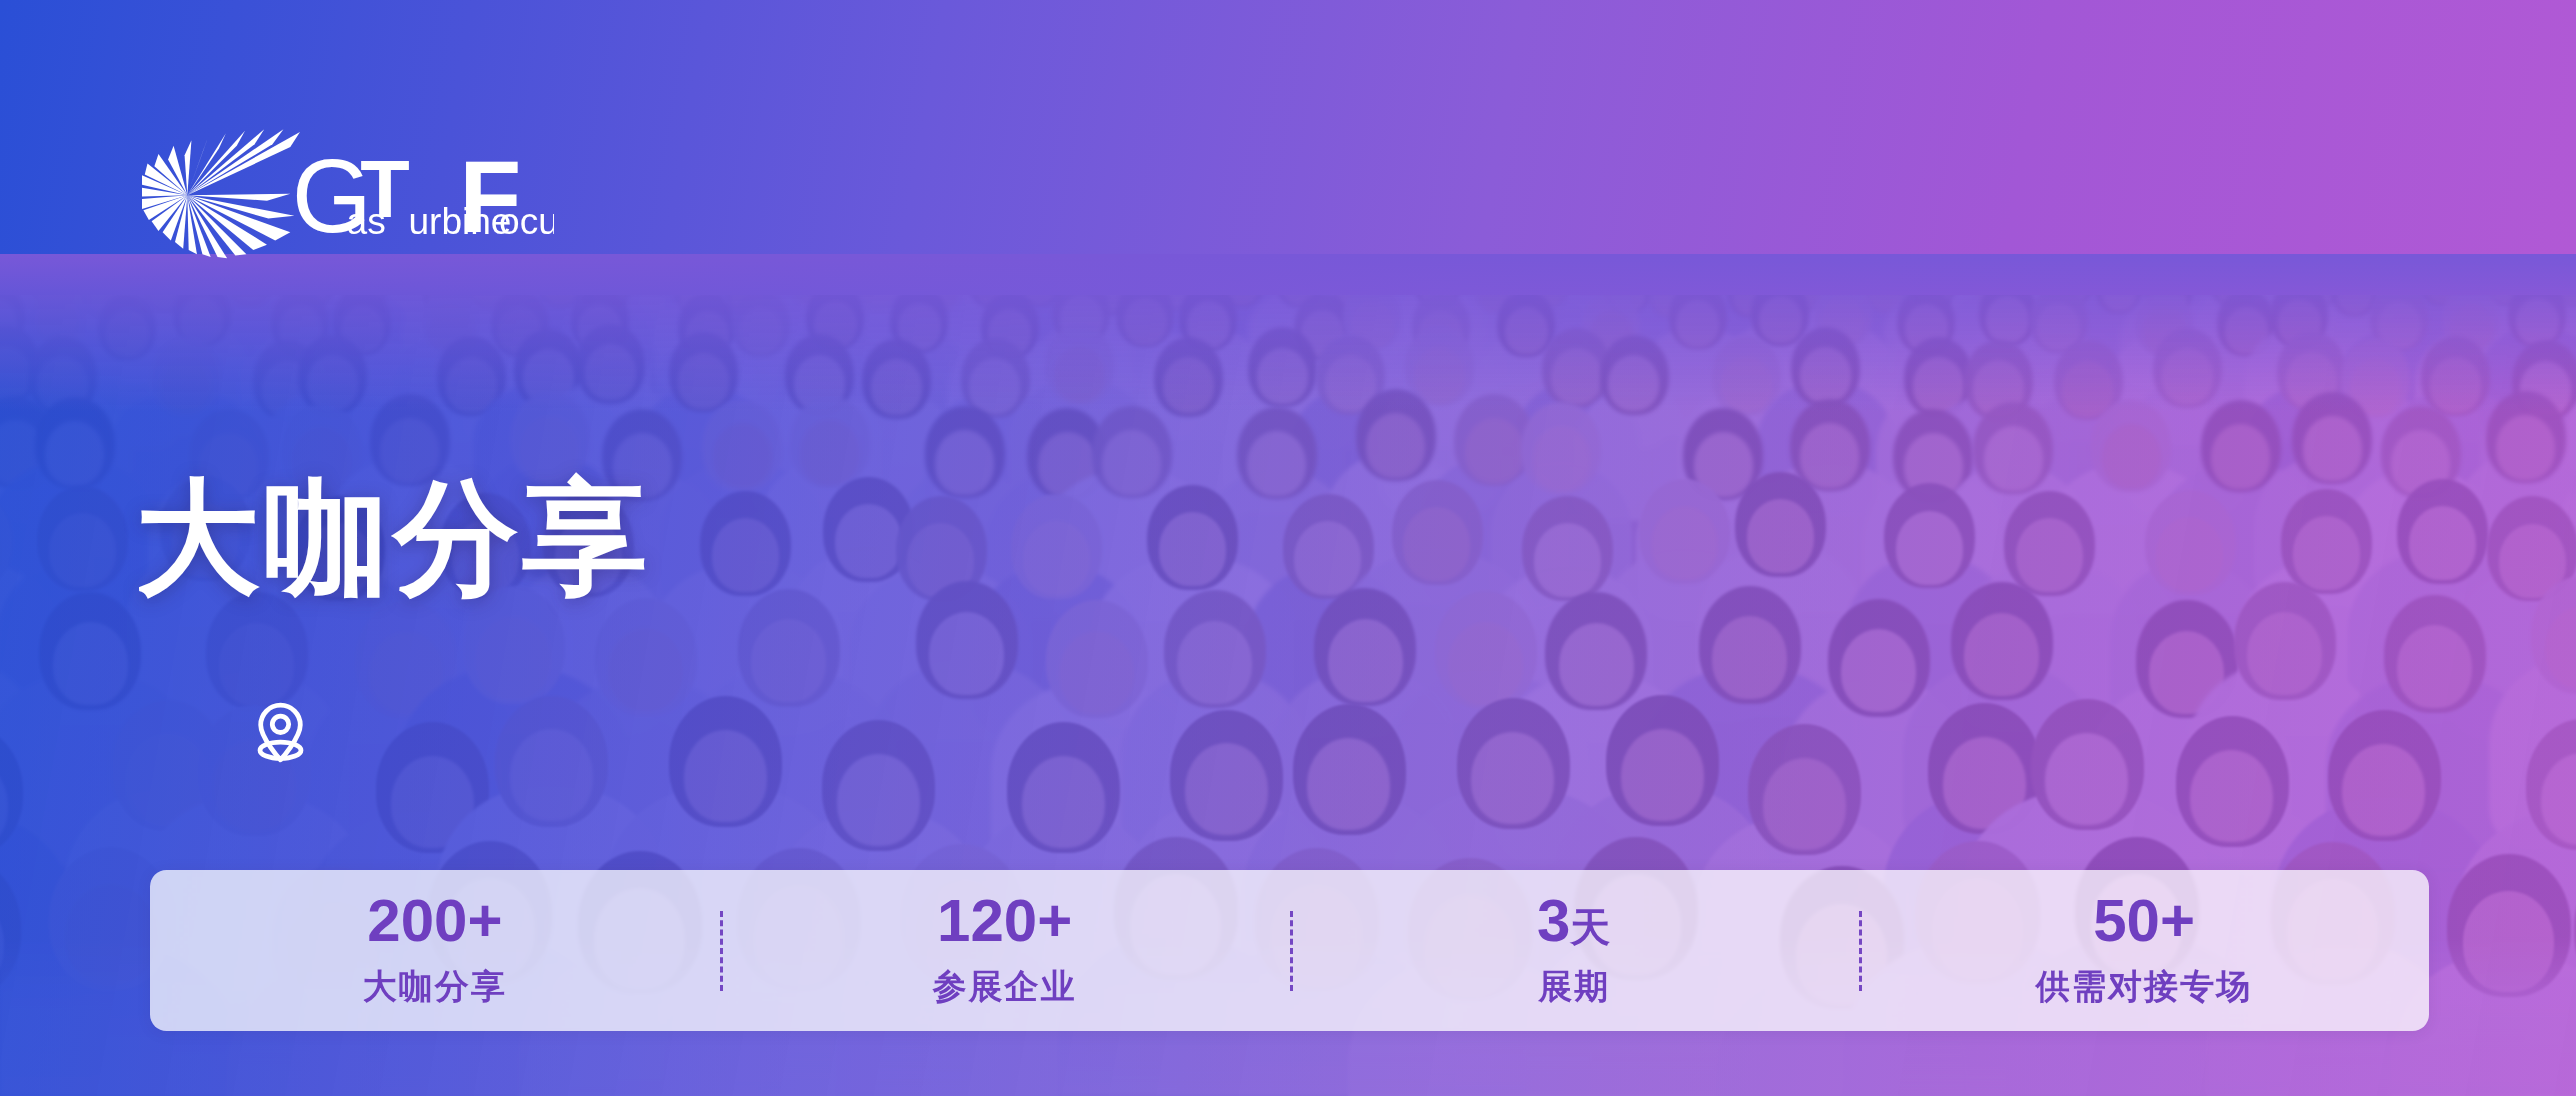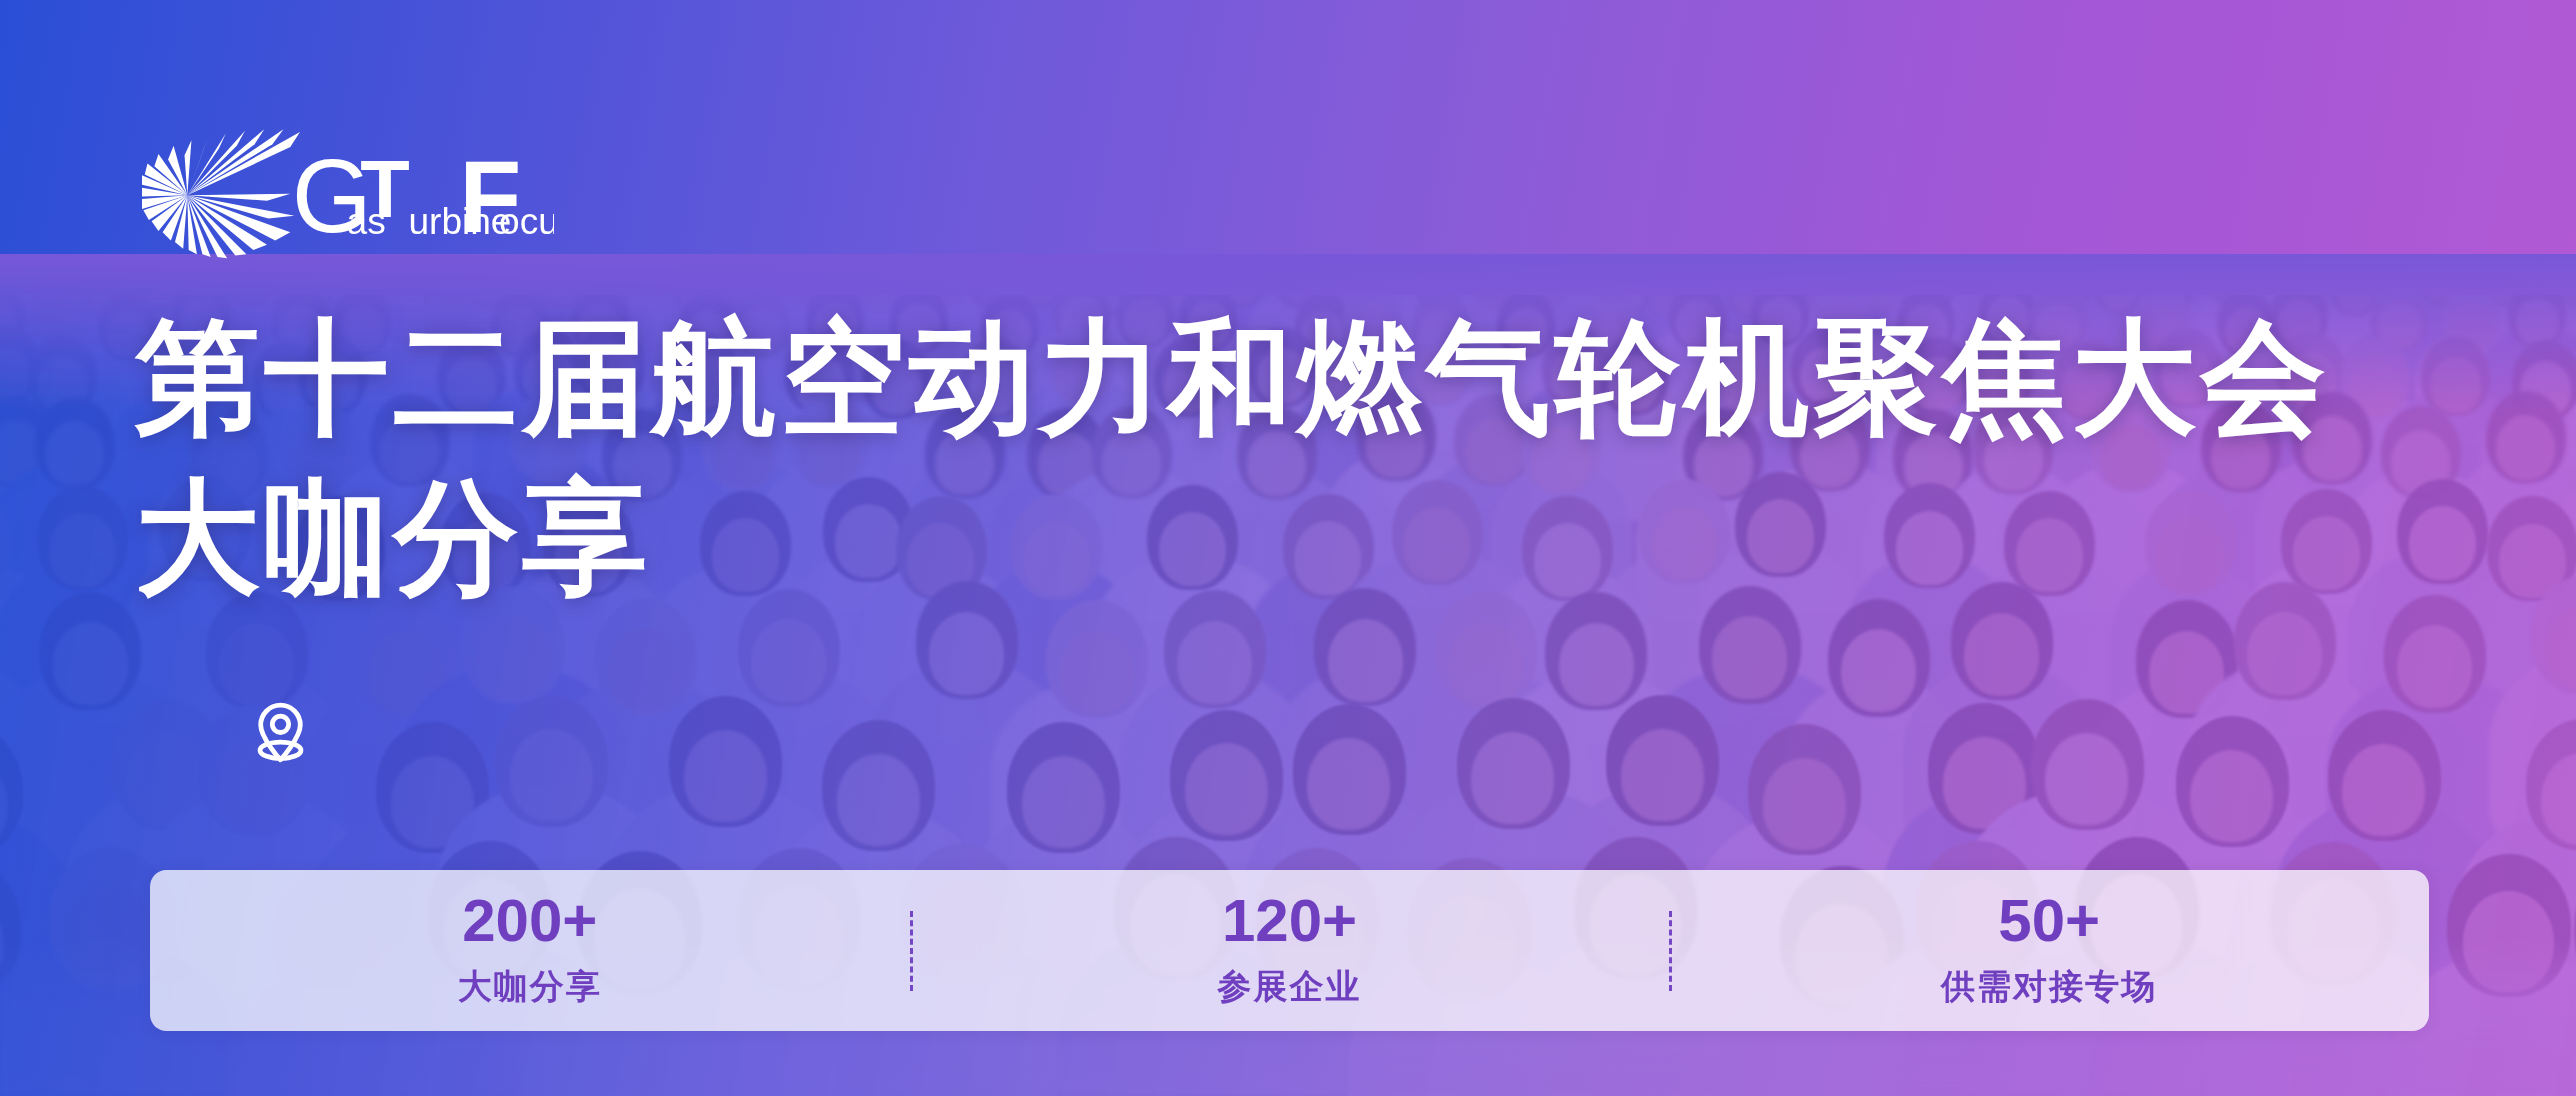--- a/index.html
+++ b/index.html
@@ -970,21 +970,20 @@
         <text x="218" y="150" font-family="'Liberation Sans',sans-serif" font-size="150" font-weight="400" fill="#ffffff">G</text>
         <text x="318" y="128" font-family="'Liberation Sans',sans-serif" font-size="118" font-weight="700" fill="#ffffff">T</text>
         <text x="462" y="150" font-family="'Liberation Sans',sans-serif" font-size="148" font-weight="700" fill="#ffffff">F</text>
 
         <text x="298" y="152" font-family="'Liberation Sans',sans-serif" font-size="54" font-weight="400" fill="#ffffff">as</text>
         <text x="388" y="152" font-family="'Liberation Sans',sans-serif" font-size="54" font-weight="400" fill="#ffffff">urbine</text>
         <text x="520" y="152" font-family="'Liberation Sans',sans-serif" font-size="54" font-weight="400" fill="#ffffff">ocus</text>
       </svg>
     </div>
 
-    <div class="title">第十二届航空动力和燃气轮机聚焦大会</div>
     <div class="title-2">大咖分享</div>
 
     <div class="meta">
 
 
       <div class="meta-gap"></div>
 
       <div class="meta-item">
         <span class="meta-icon">
           <svg width="71" height="71" viewBox="0 0 104 104" aria-hidden="true">
@@ -1000,20 +999,24 @@
     <div class="stats" id="stats">
         <div class="stat">
           <div class="stat-value">200+</div>
           <div class="stat-label">大咖分享</div>
         </div>
         <div class="stat">
           <div class="stat-value">120+</div>
           <div class="stat-label">参展企业</div>
         </div>
         <div class="stat">
+          <div class="stat-value">3<span class="unit-cn">天</span></div>
+          <div class="stat-label">展期</div>
+        </div>
+        <div class="stat">
           <div class="stat-value">50+</div>
           <div class="stat-label">供需对接专场</div>
         </div>
       </div>
 
   </div>
 </div>
 
 
 </body></html>

